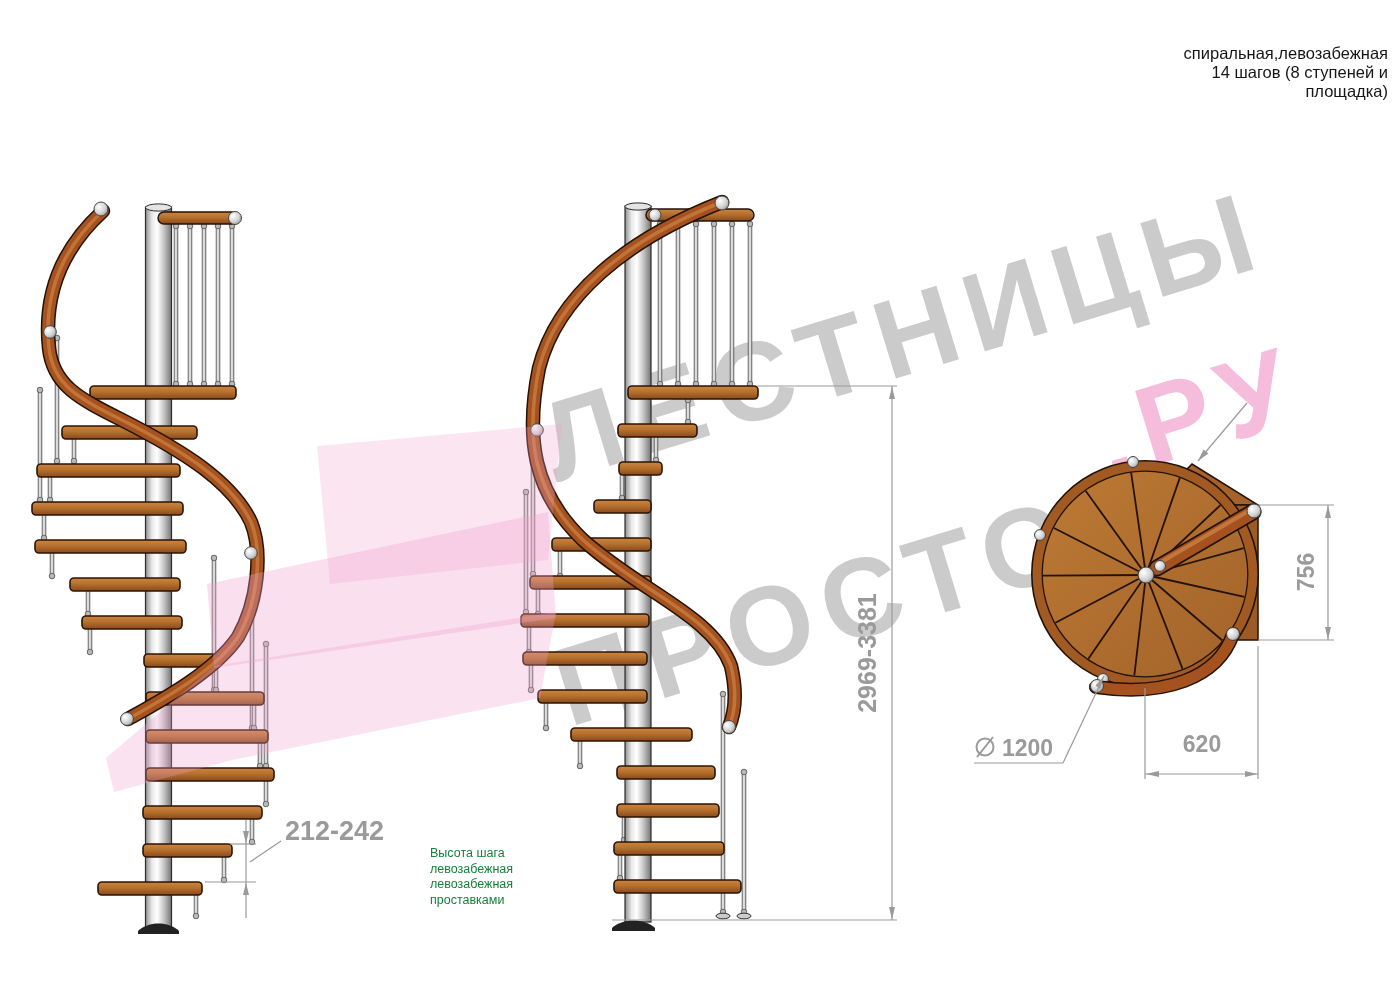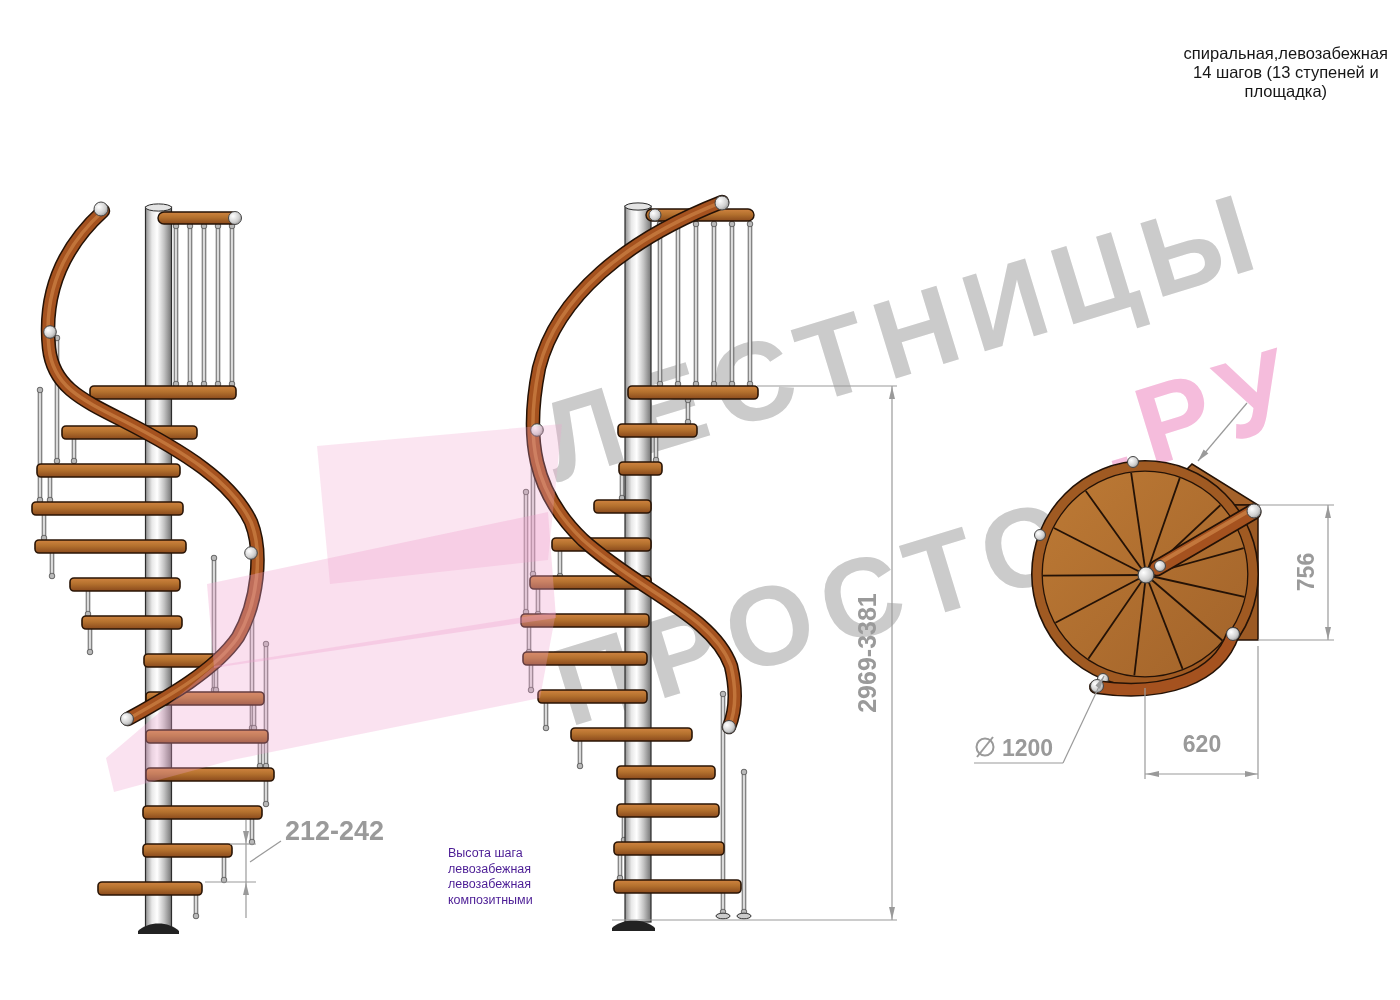--- a/index.html
+++ b/index.html
@@ -1,28 +1,28 @@
 <!DOCTYPE html>
 <html><head>
 <meta charset="utf-8">
 <style>
   html,body{margin:0;padding:0;background:#ffffff;}
   .canvas{position:relative;width:1400px;height:1000px;background:#ffffff;overflow:hidden;
           font-family:"Liberation Sans",sans-serif;}
-  .title-block{position:absolute;right:12px;top:44px;text-align:center;font-size:16.5px;
+  .title-block{position:absolute;right:12px;top:44px;text-align:right;font-size:16.5px;
                line-height:19px;color:#161616;white-space:nowrap;}
   .wm{position:absolute;white-space:nowrap;font-weight:700;letter-spacing:12px;
       transform-origin:0 50%;user-select:none;}
   .wm-gray{color:#cbcbcb;}
   .wm-pink{color:#f5bcdc;}
   #wm-word1{left:545px;top:381px;font-size:112px;transform:rotate(-17deg);}
   #wm-word2{left:558px;top:626px;font-size:112px;transform:rotate(-17deg);}
   #wm-word3{left:1098px;top:378px;font-size:112px;transform:rotate(-17deg);}
-  .note-block{position:absolute;left:448px;top:846px;font-size:12.5px;line-height:15.5px;
-              color:#4c1d95;}
+  .note-block{position:absolute;left:430px;top:846px;font-size:12.5px;line-height:15.5px;
+              color:#15803d;}
   .note-block span{display:block;}
   svg text.dimtxt{fill:#9a9a9a;font-weight:700;font-family:"Liberation Sans",sans-serif;}
 </style>
 </head>
 <body>
 
 <div class="canvas">
 
   <div id="wm-word1" class="wm wm-gray">ЛЕСТНИЦЫ</div>
   <div id="wm-word2" class="wm wm-gray">ПРОСТО</div>
@@ -354,23 +354,23 @@
 
       <g>
         <line x1="1247" y1="403" x2="1198" y2="461"></line>
         <polygon points="1198,461 1208.4,453.6 1203.6,449.5" fill="#9a9a9a" stroke="none"></polygon>
       </g>
     </g>
   </svg>
 
   <div class="title-block">
     <span>спиральная,левозабежная</span><br>
-    <span>14 шагов (13 ступеней и</span><br>
+    <span>14 шагов (8 ступеней и</span><br>
     <span>площадка)</span>
   </div>
 
   <div class="note-block">
     <span>Высота шага</span>
     <span>левозабежная</span>
     <span>левозабежная</span>
-    <span>композитными</span>
+    <span>проставками</span>
   </div>
 </div>
 
 </body></html>

